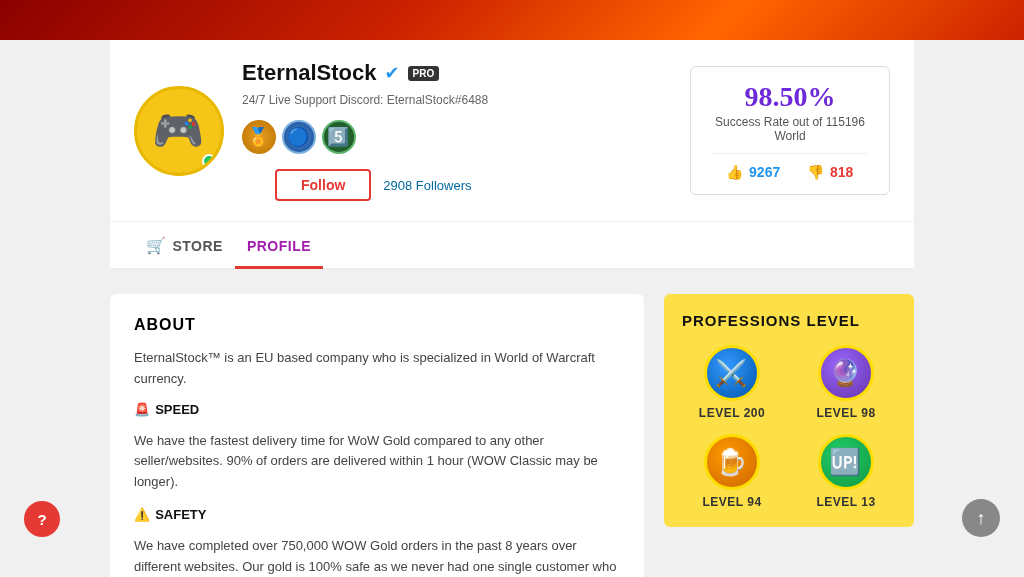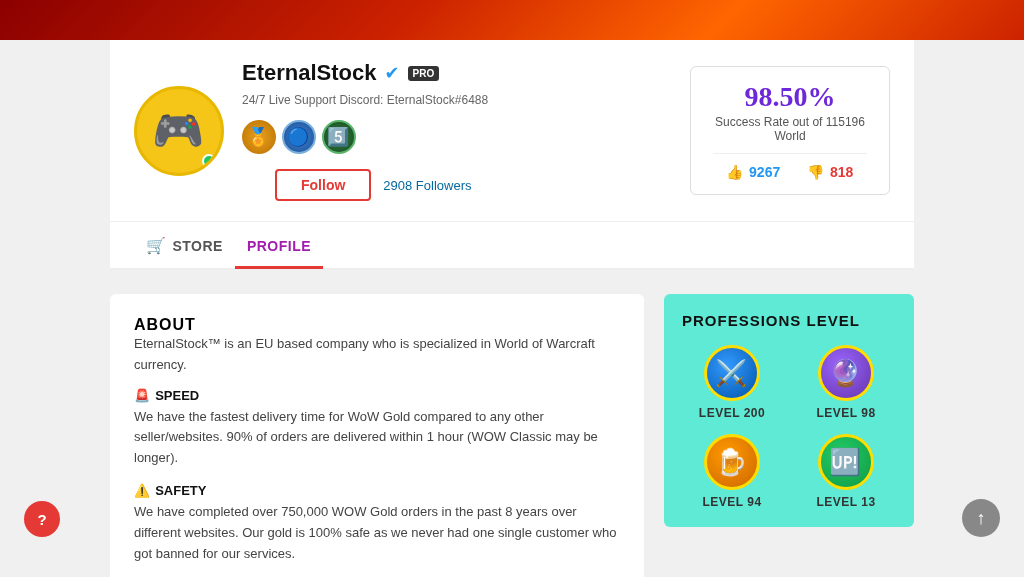--- a/index.html
+++ b/index.html
@@ -248,40 +248,41 @@
       text-transform: uppercase;
       letter-spacing: 1px;
       color: #000000;
     }
 
     .about-text {
       font-size: 13px;
       color: #444;
       line-height: 1.6;
       margin-bottom: 12px;
+      margin-top: 14px;
     }
 
     .about-section-item {
       margin-bottom: 14px;
     }
 
     .about-section-header {
       font-size: 13px;
       font-weight: bold;
       color: #111;
       margin-bottom: 4px;
       display: flex;
       align-items: center;
       gap: 5px;
     }
 
     
     .professions-card {
       width: 250px;
-      background: #5eead4;
+      background: #fde047;
       border-radius: 6px;
       padding: 18px 18px;
       flex-shrink: 0;
       align-self: flex-start;
     }
 
     .professions-title {
       font-size: 15px;
       font-weight: bold;
       text-transform: uppercase;

